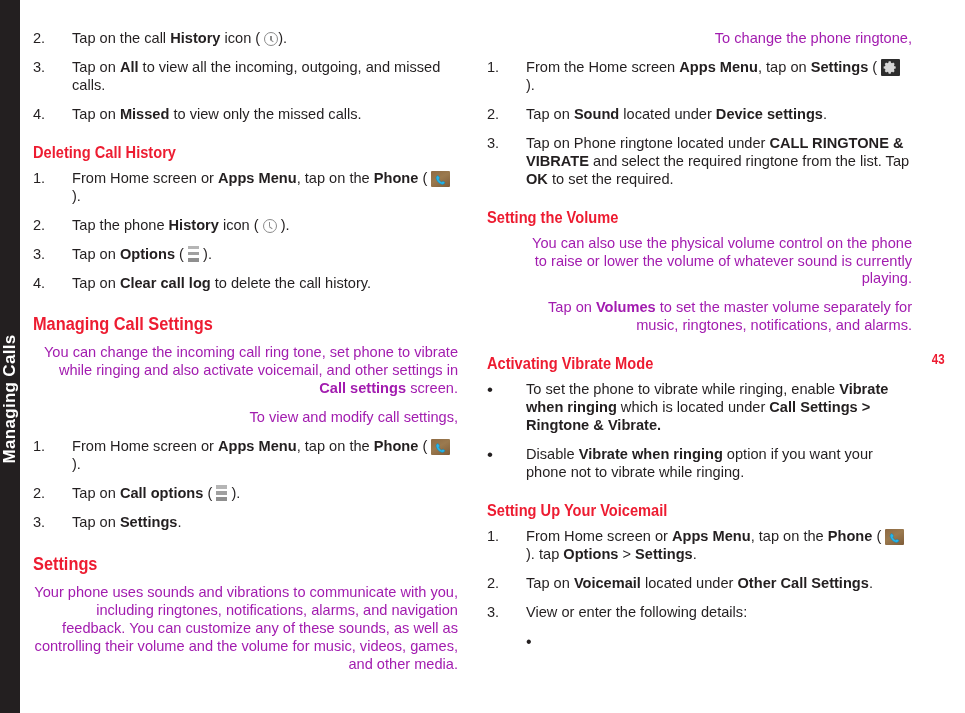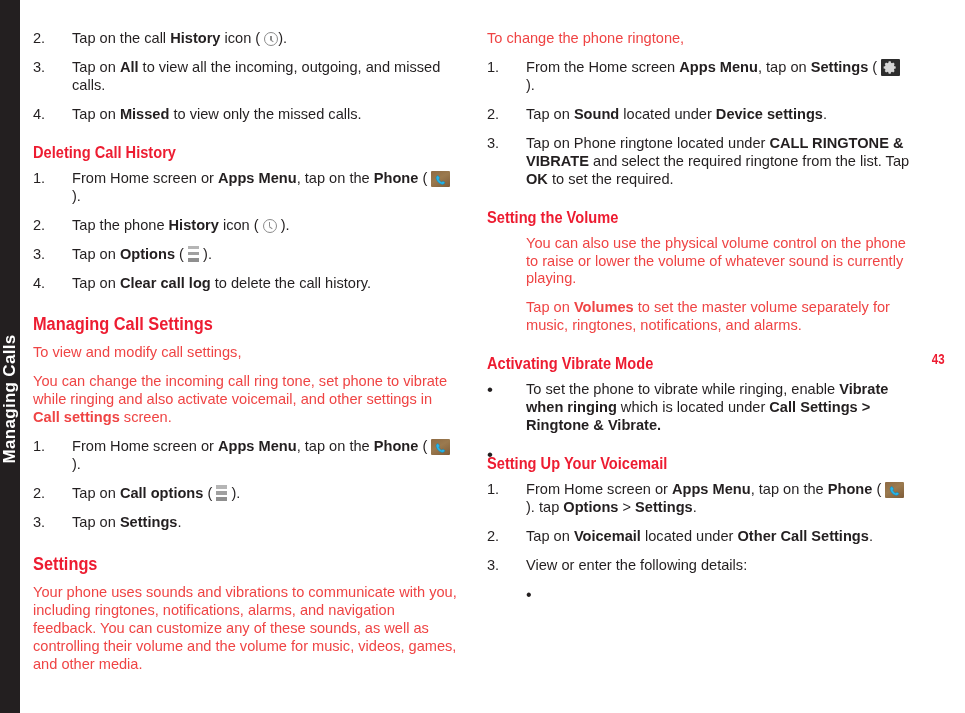--- a/index.html
+++ b/index.html
@@ -78,21 +78,22 @@
   .h-minor { font-size: 17px; }
 
   .blk-h-major { margin-top: 21px; margin-bottom: 9px; }
   .blk-h-minor { margin-top: 19px; margin-bottom: 7px; }
 
   
   p.body {
     margin: 0 0 11px 0;
     font-size: 14.6px;
     line-height: 1.23;
-    color: #ef4444;
+    color: #a21caf;
+    text-align: right;
   }
 
   
   .li {
     position: relative;
     margin: 0 0 11px 0;
     padding-left: 39px;
     font-size: 14.6px;
     line-height: 1.23;
     color: #231f20;
@@ -223,22 +224,22 @@
   <div>
       <div class="li"><span class="marker">1.</span><span><span>From Home screen or </span><b>Apps Menu</b><span>, tap on the </span><b>Phone</b><span> ( </span><span class="icn icn-phone"><span class="handset"><svg width="13" height="12" viewBox="0 0 24 24">
                 <path d="M6.8 3.2 C5.4 3.2 3.2 5.4 3.2 7.4 c0 6.2 7.2 13.4 13.4 13.4 2 0 4.2-2.2 4.2-3.6 0-.8-3.4-2.8-4.1-2.8-.7 0-1.6 1.6-2.3 1.6-1.4 0-5.6-4.2-5.6-5.6 0-.7 1.6-1.6 1.6-2.3 0-.7-2-4.1-2.8-4.1z" fill="#29b6e8" stroke="#0d82bb" stroke-width="1"></path>
               </svg></span></span><span> ).</span></span></div>
       <div class="li"><span class="marker">2.</span><span><span>Tap the phone </span><b>History</b><span> icon (  </span><span class="icn icn-clock"></span><span>  ).</span></span></div>
       <div class="li"><span class="marker">3.</span><span><span>Tap on </span><b>Options</b><span> ( </span><span class="icn icn-options"><i></i><i></i><i></i></span><span> ).</span></span></div>
       <div class="li"><span class="marker">4.</span><span><span>Tap on </span><b>Clear call log</b><span> to delete the call history.</span></span></div>
     </div>
 
   <h2 class="h-major blk-h-major">Managing Call Settings</h2>
+  <p class="body"><span>You can change the incoming call ring tone, set phone to vibrate while ringing and also activate voicemail, and other settings in </span><b>Call settings</b><span> screen.</span></p>
   <p class="body"><span>To view and modify call settings,</span></p>
-  <p class="body"><span>You can change the incoming call ring tone, set phone to vibrate while ringing and also activate voicemail, and other settings in </span><b>Call settings</b><span> screen.</span></p>
   <div>
       <div class="li"><span class="marker">1.</span><span><span>From Home screen or </span><b>Apps Menu</b><span>, tap on the </span><b>Phone</b><span> ( </span><span class="icn icn-phone"><span class="handset"><svg width="13" height="12" viewBox="0 0 24 24">
                 <path d="M6.8 3.2 C5.4 3.2 3.2 5.4 3.2 7.4 c0 6.2 7.2 13.4 13.4 13.4 2 0 4.2-2.2 4.2-3.6 0-.8-3.4-2.8-4.1-2.8-.7 0-1.6 1.6-2.3 1.6-1.4 0-5.6-4.2-5.6-5.6 0-.7 1.6-1.6 1.6-2.3 0-.7-2-4.1-2.8-4.1z" fill="#29b6e8" stroke="#0d82bb" stroke-width="1"></path>
               </svg></span></span><span> ).</span></span></div>
       <div class="li"><span class="marker">2.</span><span><span>Tap on </span><b>Call options</b><span> ( </span><span class="icn icn-options"><i></i><i></i><i></i></span><span> ).</span></span></div>
       <div class="li"><span class="marker">3.</span><span><span>Tap on </span><b>Settings</b><span>.</span></span></div>
     </div>
 
   <h2 class="h-major blk-h-major">Settings</h2>
   <p class="body"><span>Your phone uses sounds and vibrations to communicate with you, including ringtones, notifications, alarms, and navigation feedback. You can customize any of these sounds, as well as controlling their volume and the volume for music, videos, games, and other media.</span></p>
@@ -255,21 +256,21 @@
       <div class="li"><span class="marker">3.</span><span><span>Tap on Phone ringtone located under </span><b>CALL RINGTONE &amp; VIBRATE</b><span> and select the required ringtone from the list. Tap </span><b>OK</b><span> to set the required.</span></span></div>
     </div>
 
   <h3 class="h-minor blk-h-minor">Setting the Volume</h3>
   <p class="body li indent-only"><span>You can also use the physical volume control on the phone to raise or lower the volume of whatever sound is currently playing.</span></p>
   <p class="body li indent-only"><span>Tap on </span><b>Volumes</b><span> to set the master volume separately for music, ringtones, notifications, and alarms.</span></p>
 
   <h3 class="h-minor blk-h-minor">Activating Vibrate Mode</h3>
   <div>
       <div class="li bullet"><span class="marker">•</span><span><span>To set the phone to vibrate while ringing, enable </span><b>Vibrate when ringing</b><span> which is located under </span><b>Call Settings &gt; Ringtone &amp; Vibrate.</b></span></div>
-      <div class="li bullet"><span class="marker">•</span></div>
+      <div class="li bullet"><span class="marker">•</span><span><span>Disable </span><b>Vibrate when ringing</b><span> option if you want your phone not to vibrate while ringing.</span></span></div>
     </div>
 
   <h3 class="h-minor blk-h-minor">Setting Up Your Voicemail</h3>
   <div>
       <div class="li"><span class="marker">1.</span><span><span>From Home screen or </span><b>Apps Menu</b><span>, tap on the </span><b>Phone</b><span> ( </span><span class="icn icn-phone"><span class="handset"><svg width="13" height="12" viewBox="0 0 24 24">
                 <path d="M6.8 3.2 C5.4 3.2 3.2 5.4 3.2 7.4 c0 6.2 7.2 13.4 13.4 13.4 2 0 4.2-2.2 4.2-3.6 0-.8-3.4-2.8-4.1-2.8-.7 0-1.6 1.6-2.3 1.6-1.4 0-5.6-4.2-5.6-5.6 0-.7 1.6-1.6 1.6-2.3 0-.7-2-4.1-2.8-4.1z" fill="#29b6e8" stroke="#0d82bb" stroke-width="1"></path>
               </svg></span></span><span> ). tap </span><b>Options</b><span> &gt; </span><b>Settings</b><span>.</span></span></div>
       <div class="li"><span class="marker">2.</span><span><span>Tap on </span><b>Voicemail</b><span> located under </span><b>Other Call Settings</b><span>.</span></span></div>
       <div class="li"><span class="marker">3.</span><span><span>View or enter the following details:</span></span></div>
     </div>

